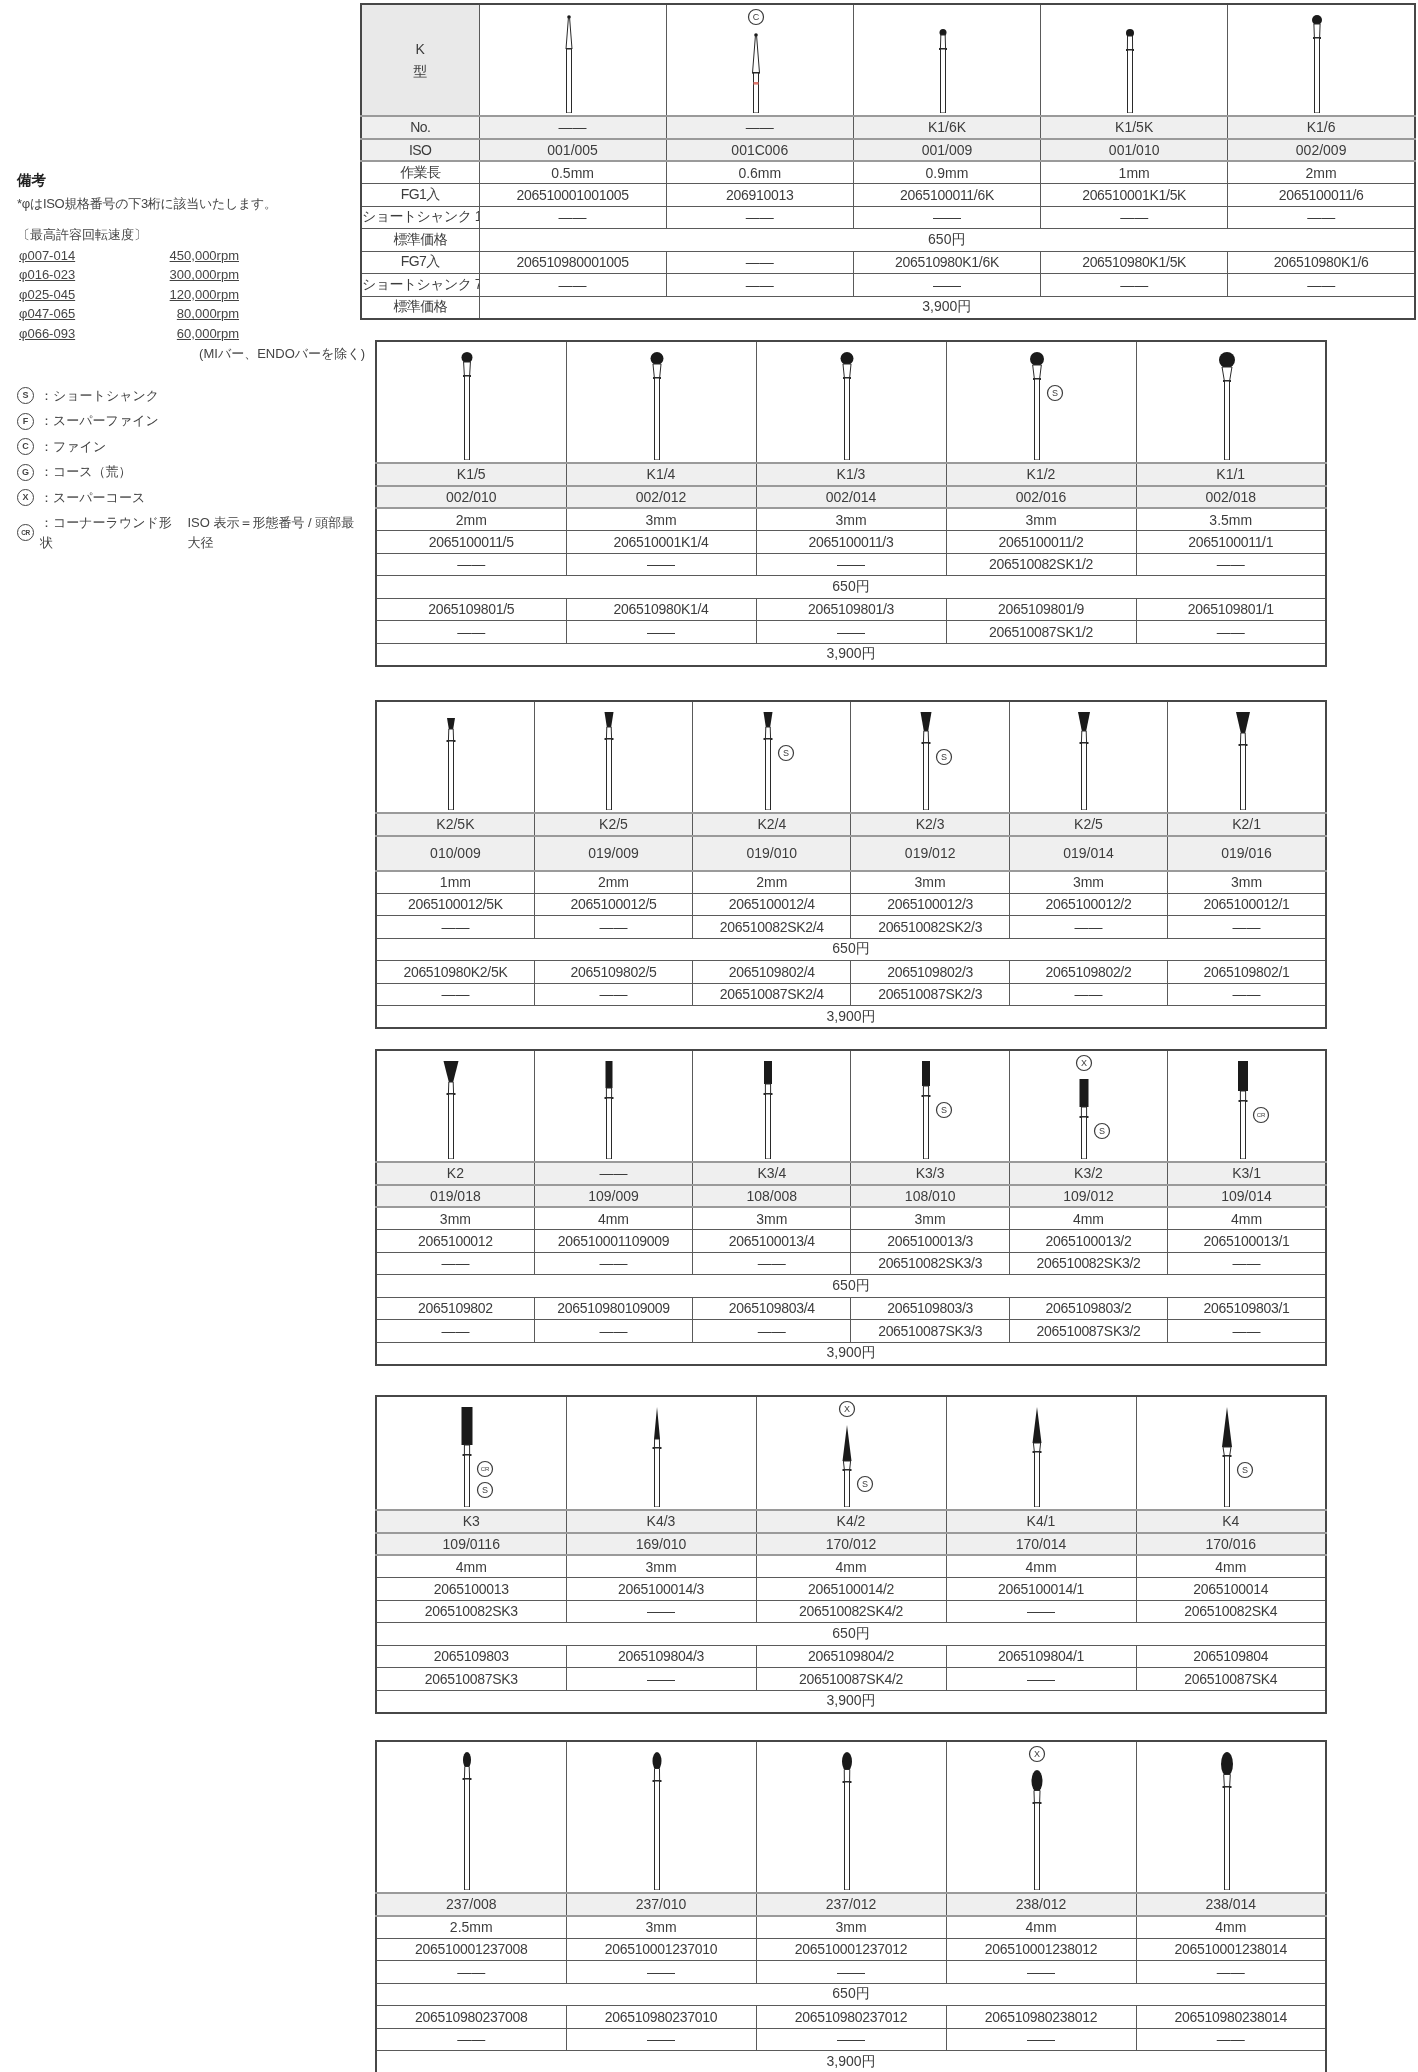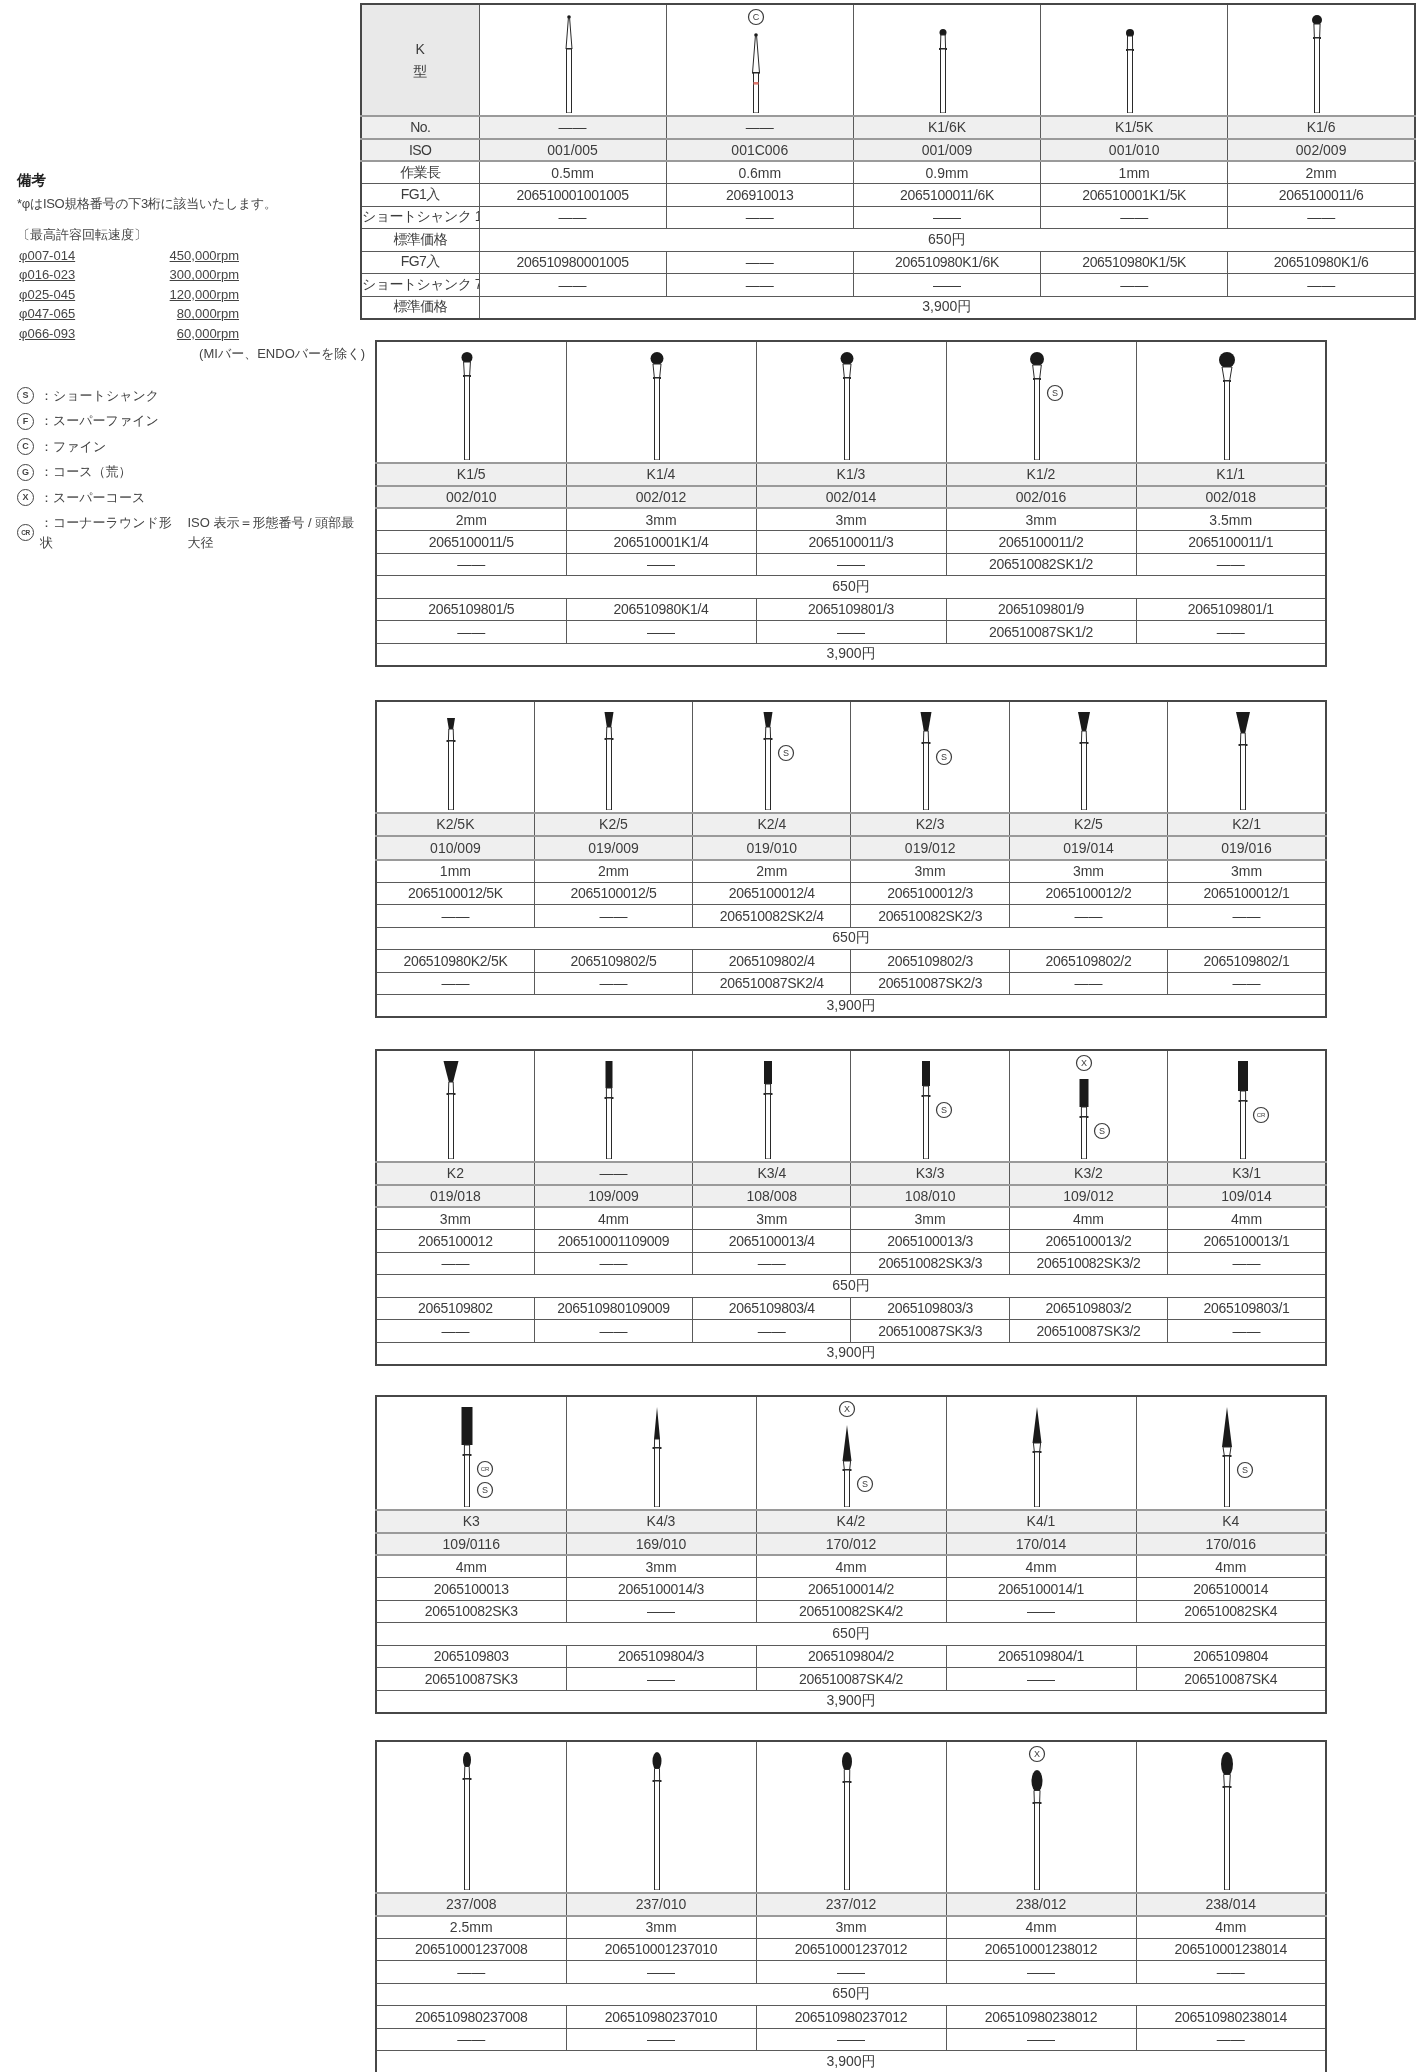--- a/index.html
+++ b/index.html
@@ -395,21 +395,21 @@
           </td>
         </tr>
         <tr class="band" style="height:22.5px">
           <td class="">K2/5K</td>
           <td class="">K2/5</td>
           <td class="">K2/4</td>
           <td class="">K2/3</td>
           <td class="">K2/5</td>
           <td class="">K2/1</td>
         </tr>
-        <tr class="band" style="height:24px">
+        <tr class="band" style="height:35px">
           <td class="">010/009</td>
           <td class="">019/009</td>
           <td class="">019/010</td>
           <td class="">019/012</td>
           <td class="">019/014</td>
           <td class="">019/016</td>
         </tr>
         <tr style="height:22.5px">
           <td class="">1mm</td>
           <td class="">2mm</td>

